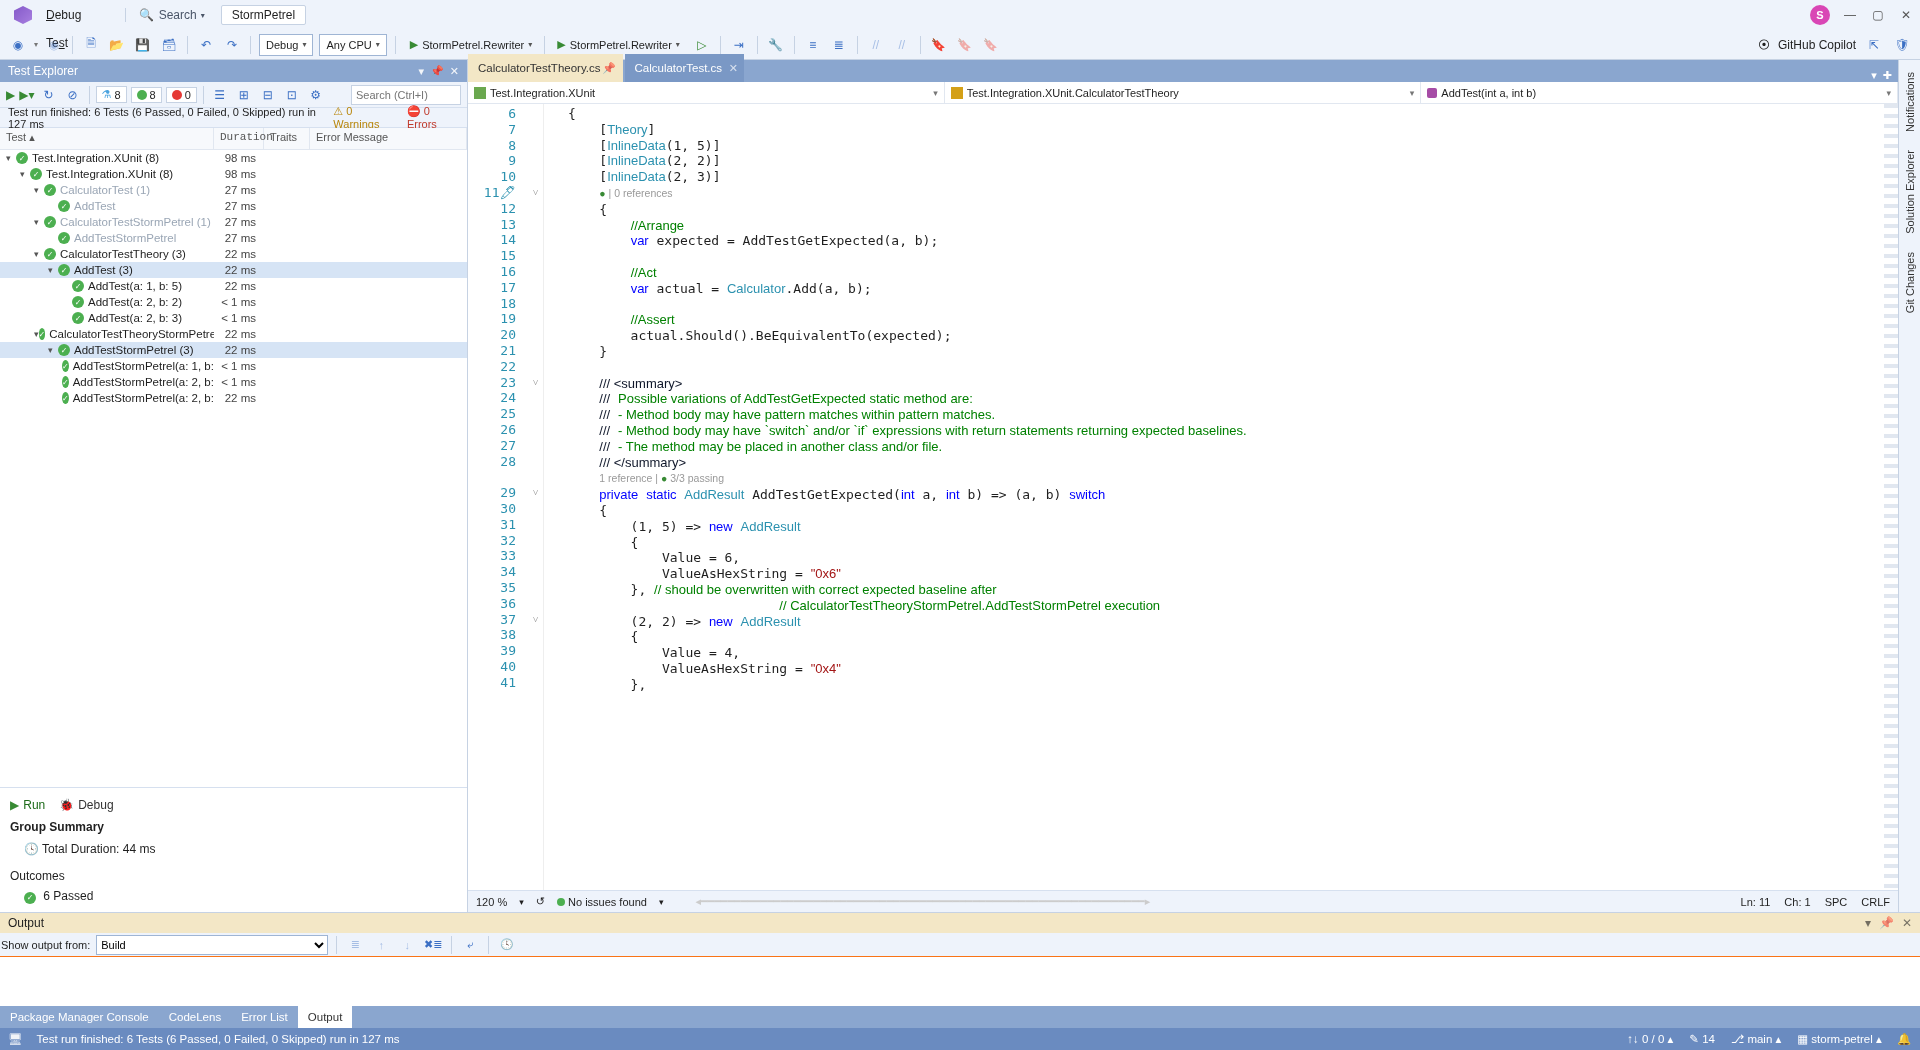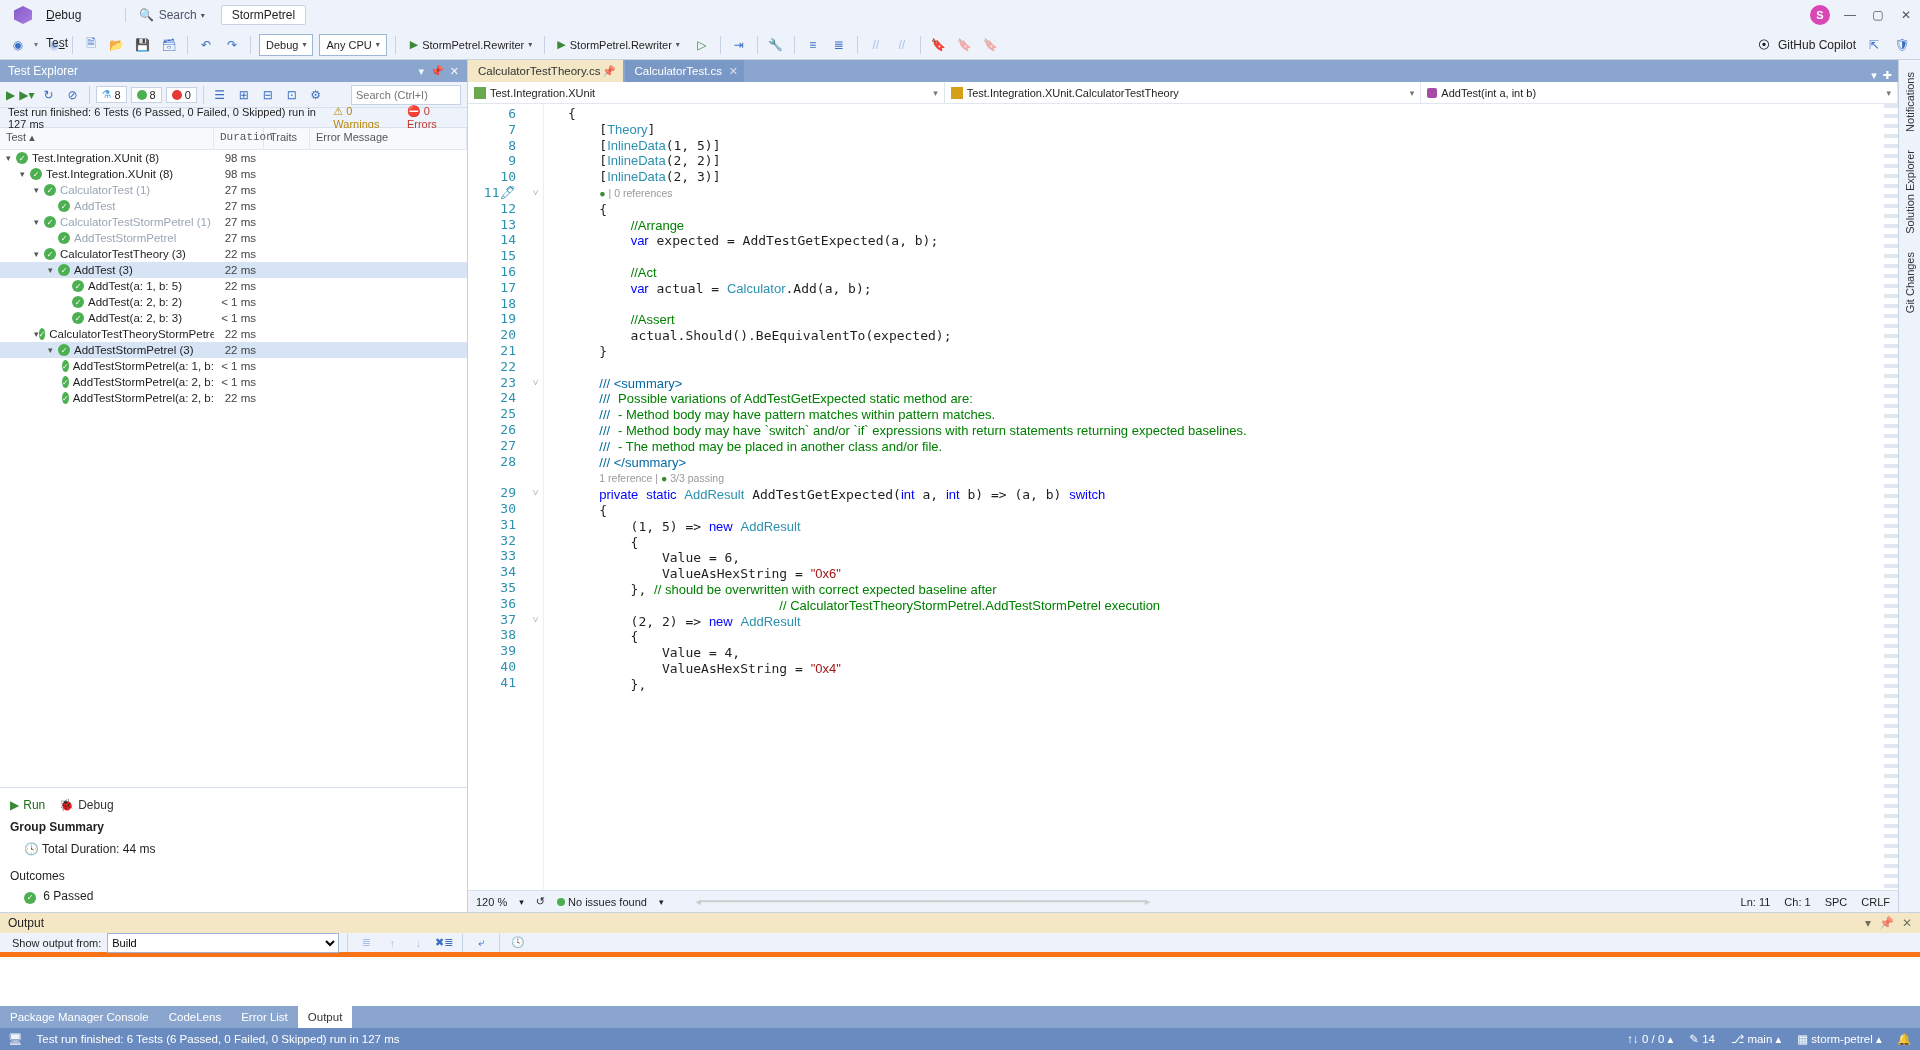--- a/index.html
+++ b/index.html
@@ -67,21 +67,21 @@
 .te-footer { border-top: 1px solid #d6e0ef; padding: 6px 10px; background: #fff; }
 .te-runbar { display: flex; align-items: center; gap: 14px; padding: 4px 0 8px; }
 .te-runbar .rb { display: flex; align-items: center; gap: 4px; color: #1e6b1a; }
 .gs-title { font-weight: 700; margin-bottom: 6px; }
 .gs-line { margin-left: 14px; line-height: 1.6; }
 .outcomes { margin-top: 10px; }
 
 
 .editor { flex: 1; display: flex; flex-direction: column; background: #fff; }
 .editor-tabs { height: 22px; background: #8aa6cf; display: flex; align-items: flex-end; }
-.etab { height: 22px; padding: 0 22px 0 10px; display: flex; align-items: center; font-size: 11.5px; position: relative; background: #7a98c5; color: #fff; }
+.etab { height: 28px; padding: 0 22px 0 10px; display: flex; align-items: center; font-size: 11.5px; position: relative; background: #7a98c5; color: #fff; }
 .etab.active { background: #f3e7c6; color: #333; }
 .etab .x { position: absolute; right: 6px; font-size: 11px; color: inherit; opacity: .7; }
 .editor-tabs .etab + .etab { margin-left: 2px; }
 .editor-tabs .end { margin-left: auto; display: flex; align-items: center; color: #fff; padding-right: 6px; gap: 6px; font-size: 11px; }
 
 .nav-bar { height: 22px; background: #fff; border-bottom: 1px solid #e1e7f0; display: flex; }
 .nav-bar > div { flex: 1; border-right: 1px solid #e1e7f0; display: flex; align-items: center; padding: 0 6px; font-size: 11px; gap: 4px; }
 .nav-bar .caret { margin-left: auto; color: #777; font-size: 9px; }
 .cs-icon { width: 12px; height: 12px; background: #6aa84f; display: inline-block; }
 .cls-icon { width: 12px; height: 12px; background: #d4a017; display: inline-block; }
@@ -89,34 +89,34 @@
 
 .code-area { flex: 1; display: flex; overflow: hidden; position: relative; }
 .gutter { width: 60px; background: #fff; text-align: right; padding-right: 12px; color: #2b91af; font-family: Consolas, monospace; font-size: 13px; line-height: 15.8px; padding-top: 2px; }
 .fold-col { width: 16px; border-right: 1px solid #eee; background: #fff; font-family: Consolas, monospace; font-size: 10px; color: #888; line-height: 15.8px; padding-top: 2px; text-align: center; }
 .code { flex: 1; font-family: Consolas, monospace; font-size: 13px; line-height: 15.8px; padding-top: 2px; padding-left: 24px; white-space: pre; overflow: hidden; }
 .code .attr { color: #2b91af; }
 .code .kw { color: #0000ff; }
 .code .type { color: #2b91af; }
 .code .str { color: #a31515; }
 .code .com { color: #008000; }
-.code .xml { color: #0369a1; }
+.code .xml { color: #0f172a; }
 .code .lens { color: #999; font-size: 10.5px; }
 .code .lens .ok { color: #388a34; }
 .code .hl { background: #fefce8; display: block; width: 100%; }
 .minimap { width: 14px; background: repeating-linear-gradient(180deg,#e1e7f0,#e1e7f0 4px,#fff 4px,#fff 10px); }
 
 .editor-status { height: 22px; background: #eef3fb; border-top: 1px solid #d6e0ef; display: flex; align-items: center; padding: 0 8px; font-size: 11px; gap: 12px; }
 .editor-status .r { margin-left: auto; display: flex; gap: 14px; }
 
 
 .output-pane { height: 94px; border-top: 1px solid #c6d2e3; display: flex; flex-direction: column; }
 .output-title { height: 20px; background: #f3e7c6; display: flex; align-items: center; padding: 0 8px; font-size: 12px; }
 .output-title .spacer { flex: 1; }
-.output-bar { height: 24px; background: #eef3fb; display: flex; align-items: center; padding: 0 12px; gap: 6px; border-bottom: 5px solid #f97316; font-size: 11px; }
+.output-bar { height: 24px; background: #eef3fb; display: flex; align-items: center; padding: 0 1px; gap: 6px; border-bottom: 1px solid #f97316; font-size: 11px; }
 .output-bar select { border: 1px solid #9fb5d4; background: #fff; height: 20px; width: 232px; font-size: 11px; }
 .output-body { flex: 1; background: #fff; font-family: Consolas, monospace; font-size: 11.5px; padding: 2px 8px; color: #333; overflow: hidden; white-space: pre; }
 
 
 .bottom-tabs { height: 22px; background: #8aa6cf; display: flex; align-items: center; }
 .btab { padding: 0 10px; height: 22px; display: flex; align-items: center; font-size: 11.5px; color: #fff; }
 .btab.active { background: #fff; color: #333; }
 
 
 .statusbar { height: 22px; background: #6a8bc0; color: #fff; display: flex; align-items: center; padding: 0 8px; font-size: 11.5px; gap: 14px; }

